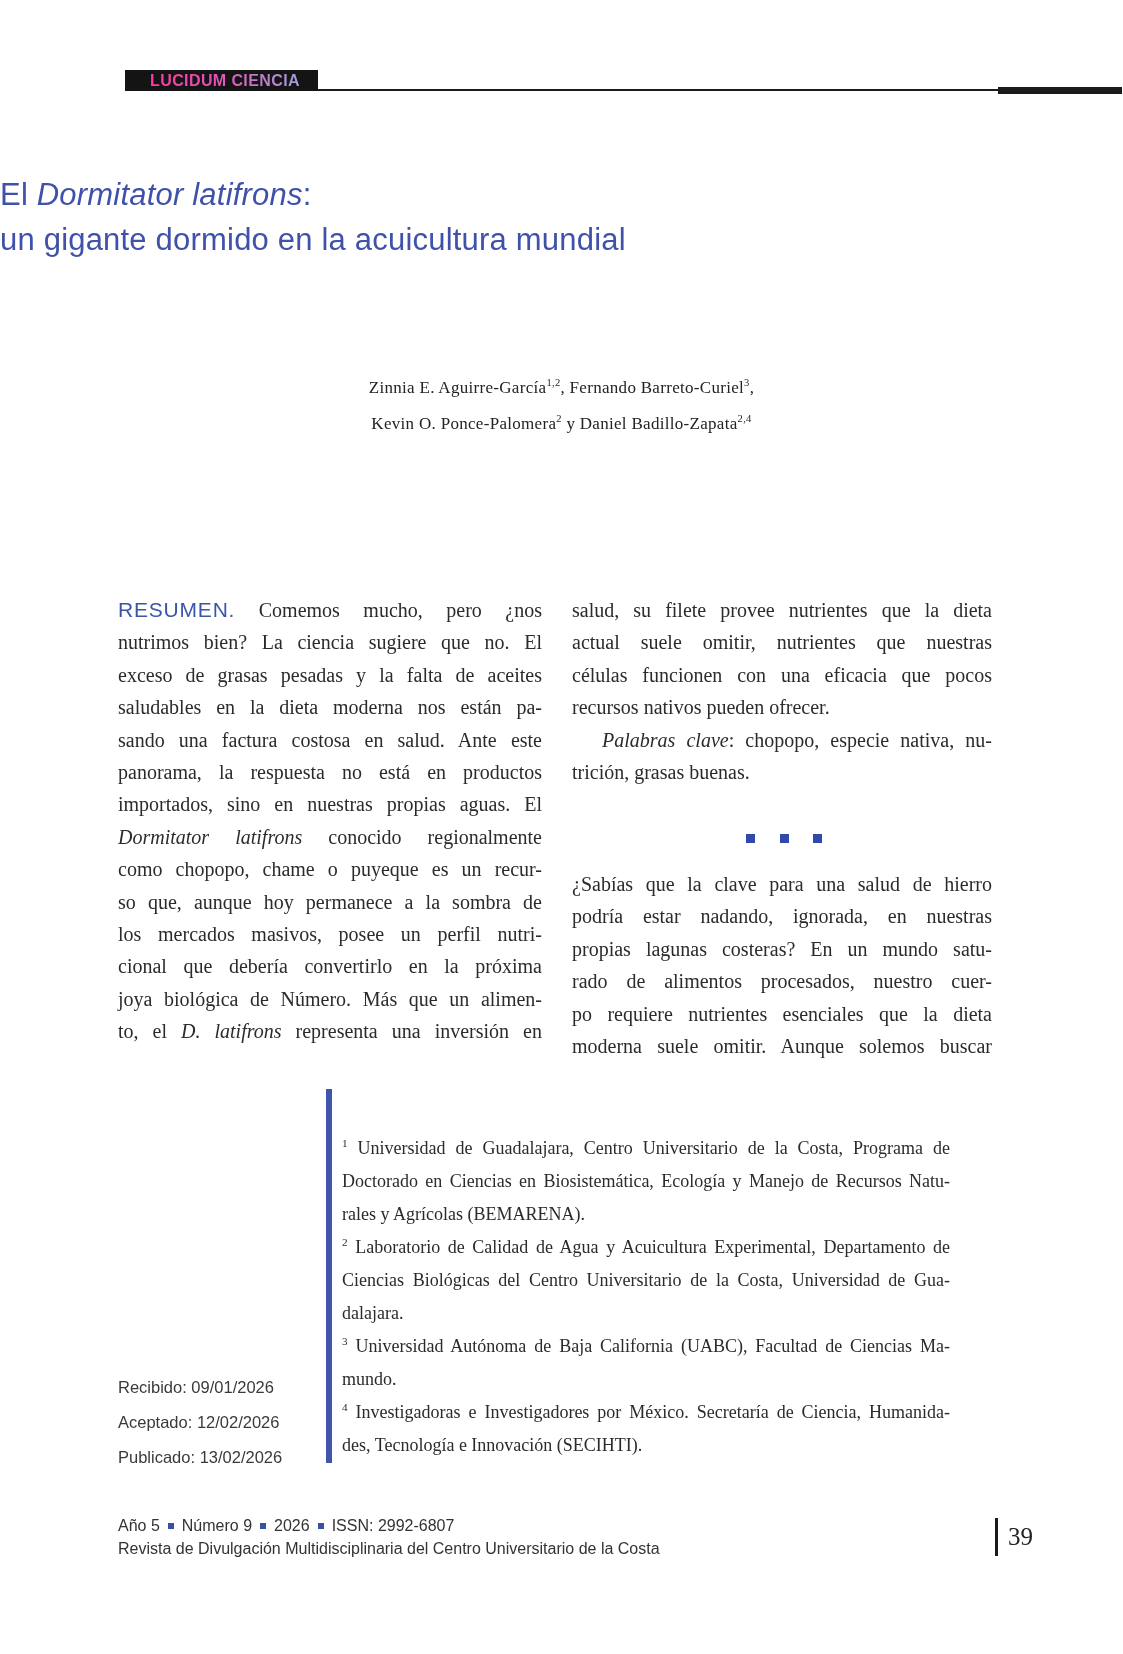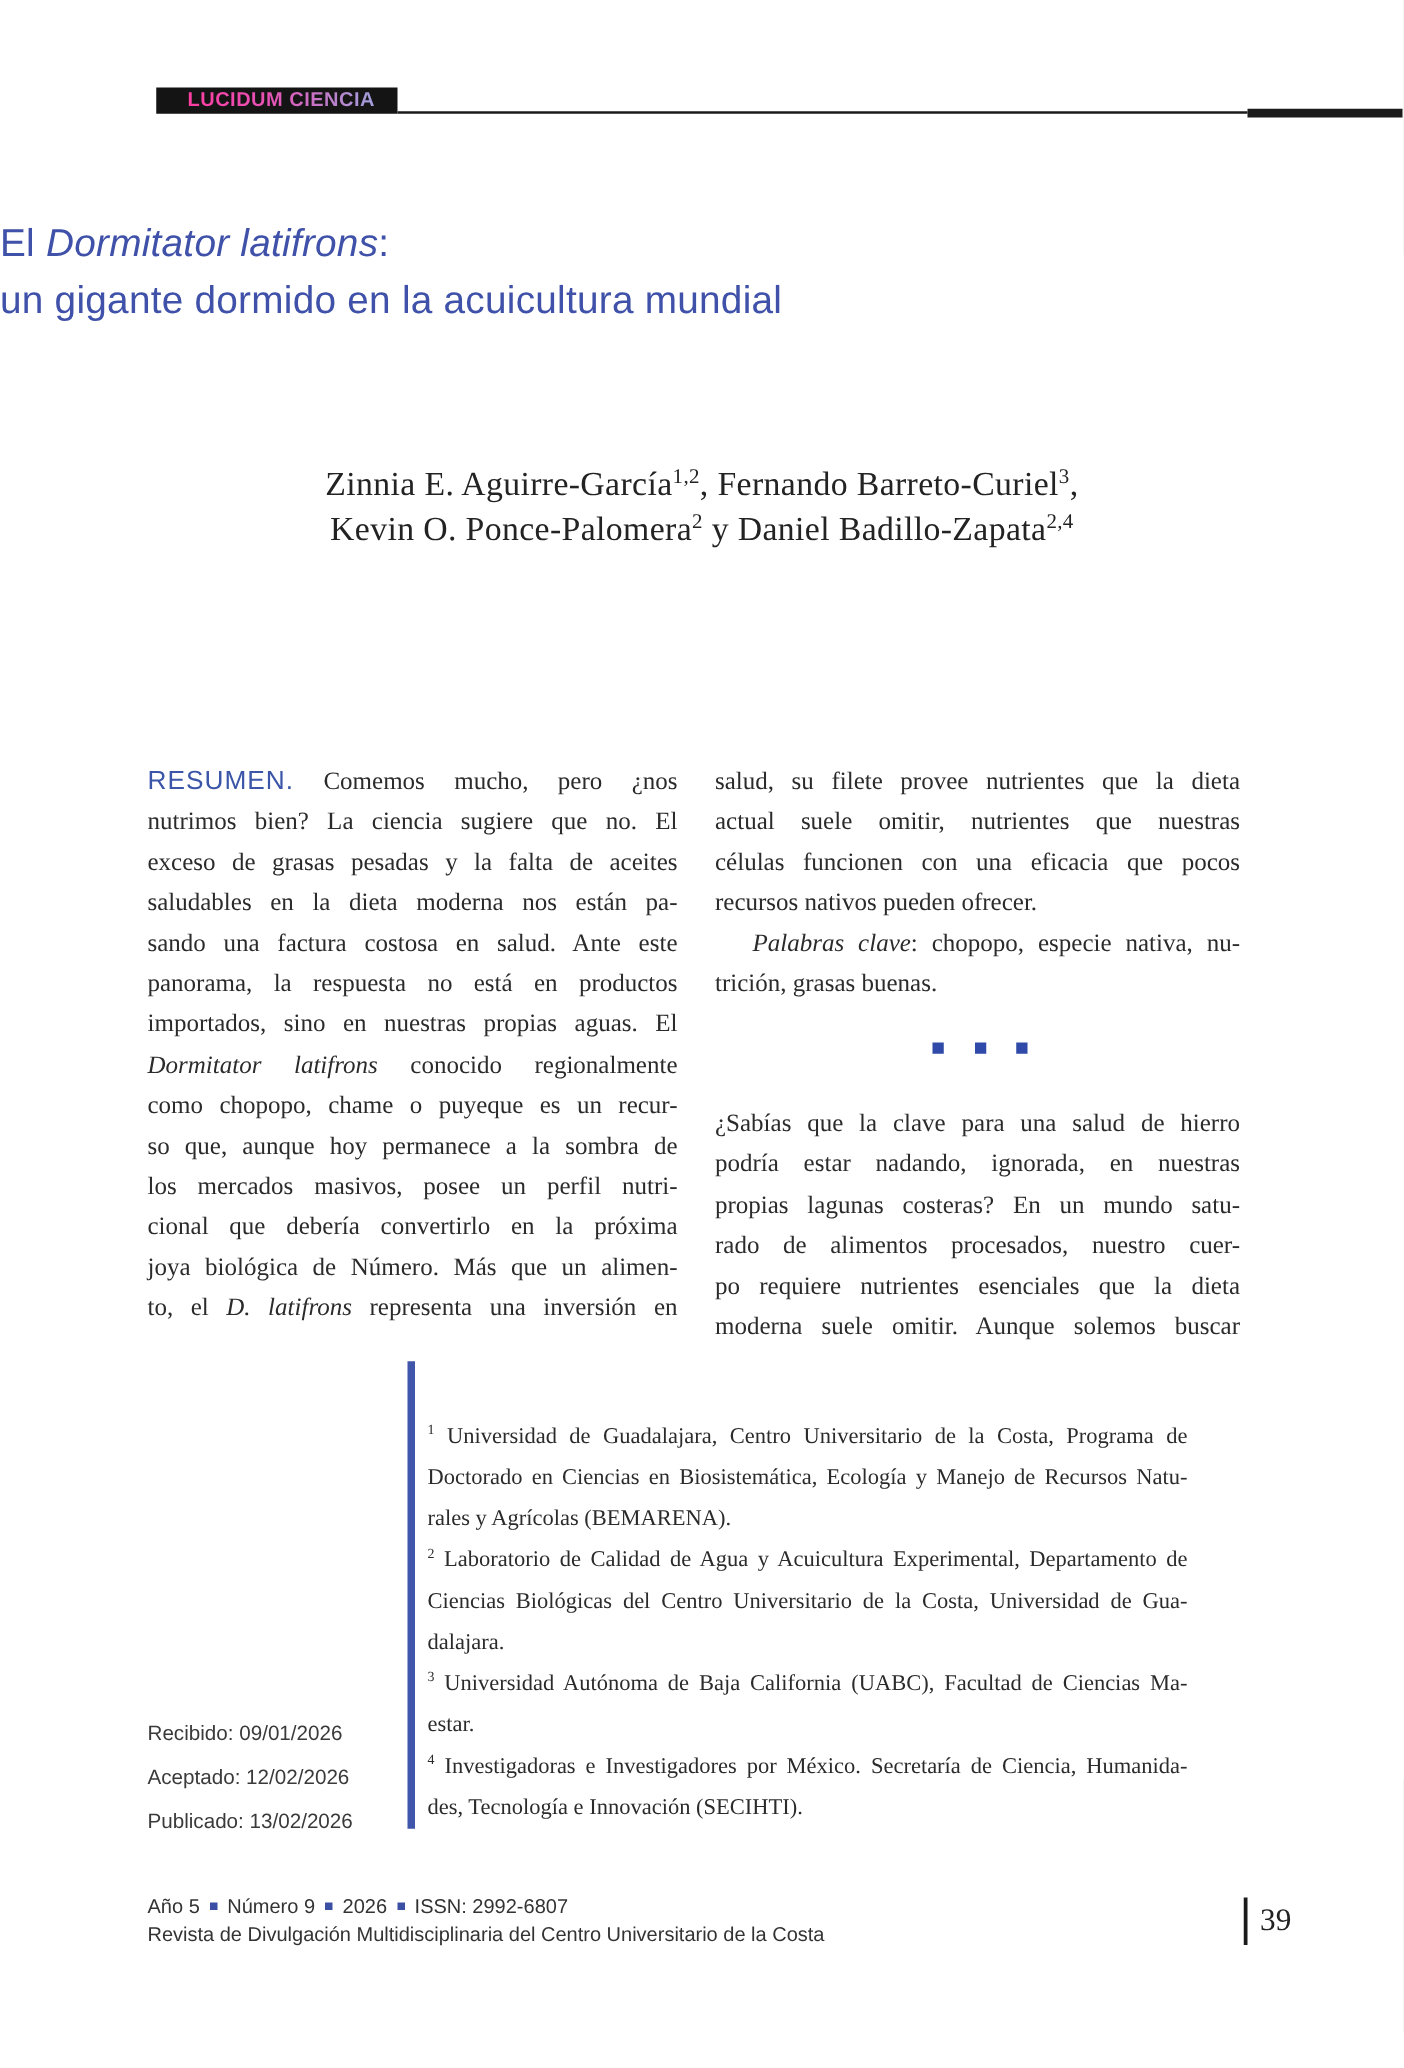--- a/index.html
+++ b/index.html
@@ -33,27 +33,27 @@
   
   .title{
     position:absolute;left:0;top:172px;width:1123px;
     font-family:"Liberation Sans", sans-serif;
     font-size:31px;line-height:45px;letter-spacing:.2px;
     color:#3f51a8;
   }
   .authors{
     position:absolute;left:0;top:370px;width:1123px;
     text-align:center;
-    font-size:27px;line-height:35.5px;letter-spacing:.3px;
+    font-size:17px;line-height:35.5px;letter-spacing:.3px;
     color:#232323;
   }
   sup{font-size:62%;vertical-align:super;line-height:0;}
 
   
-  .col{position:absolute;font-size:20px;margin-top:15px;}
+  .col{position:absolute;font-size:20px;}
   .col .tline{height:32.4px;line-height:32.4px;white-space:nowrap;}
   .col .tline.jl{text-align:justify;text-align-last:justify;white-space:normal;}
   .col .tline.ind{text-indent:30px;}
   .col-left{left:118px;top:594px;width:424px;}
   .col-right-1{left:572px;top:594px;width:420px;}
   .col-right-2{left:572px;top:868px;width:420px;}
   .lead-label{
     font-family:"Liberation Sans", sans-serif;
     font-size:21px;letter-spacing:.8px;color:#3b55a8;
   }
@@ -154,21 +154,21 @@
 
   <div class="fn-rule"></div>
   <div class="footnotes">
       <div class="tline jl"><sup>1</sup> Universidad de Guadalajara, Centro Universitario de la Costa, Programa de</div>
       <div class="tline jl">Doctorado en Ciencias en Biosistemática, Ecología y Manejo de Recursos Natu-</div>
       <div class="tline">rales y Agrícolas (BEMARENA).</div>
       <div class="tline jl"><sup>2</sup> Laboratorio de Calidad de Agua y Acuicultura Experimental, Departamento de</div>
       <div class="tline jl">Ciencias Biológicas del Centro Universitario de la Costa, Universidad de Gua-</div>
       <div class="tline">dalajara.</div>
       <div class="tline jl"><sup>3</sup> Universidad Autónoma de Baja California (UABC), Facultad de Ciencias Ma-</div>
-      <div class="tline">estar.</div>
+      <div class="tline">mundo.</div>
       <div class="tline jl"><sup>4</sup> Investigadoras e Investigadores por México. Secretaría de Ciencia, Humanida-</div>
       <div class="tline">des, Tecnología e Innovación (SECIHTI).</div>
     </div>
 
   <div class="dates">
     <div>Recibido: 09/01/2026</div>
     <div>Aceptado: 12/02/2026</div>
     <div>Publicado: 13/02/2026</div>
   </div>
 

